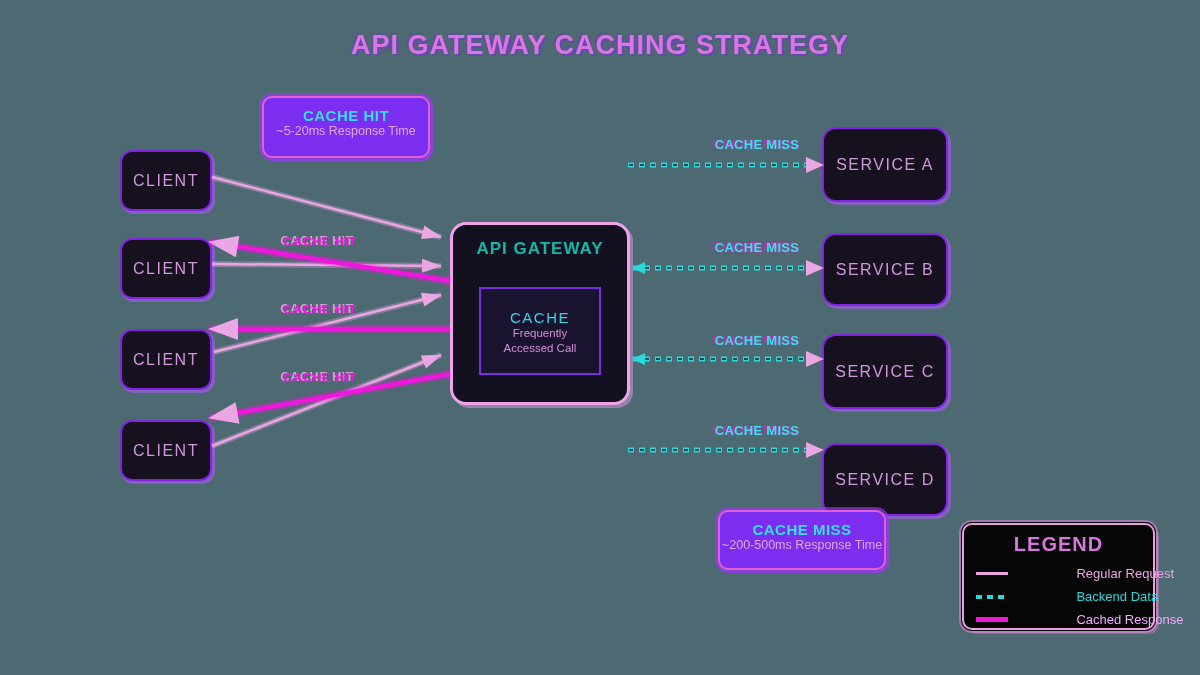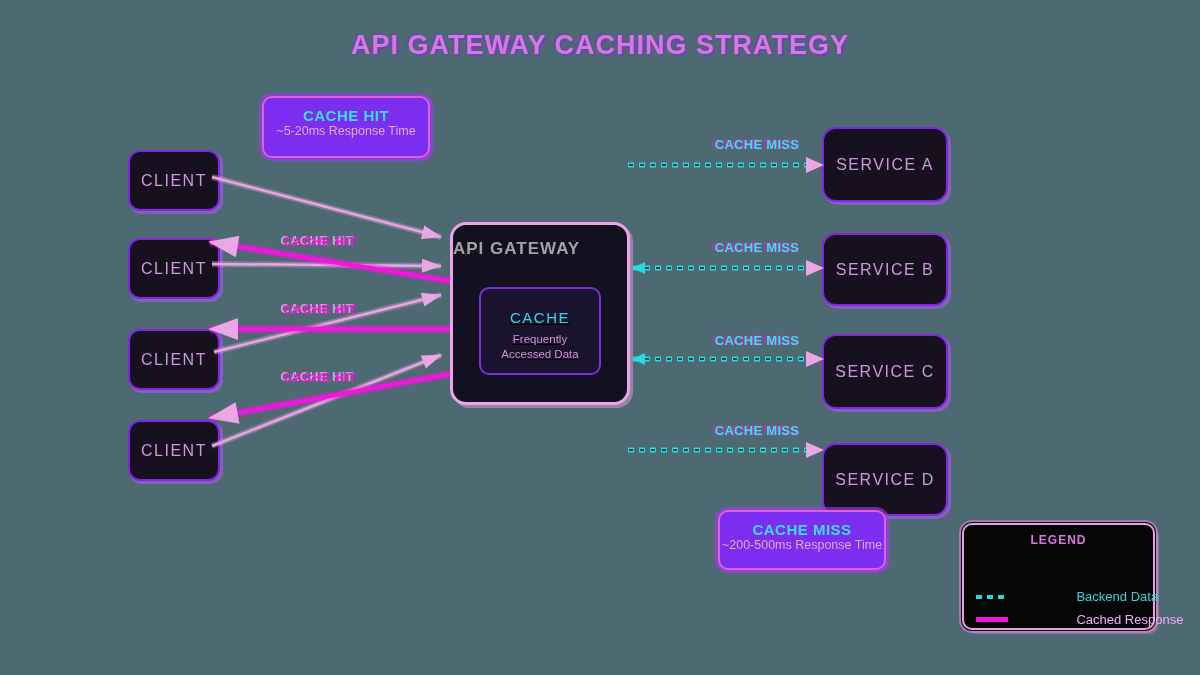--- a/index.html
+++ b/index.html
@@ -19,41 +19,40 @@
   }
 
   
   .node{
     position:absolute;background:#16101f;
     border:2.5px solid #8324e4;border-radius:12px;
     box-shadow:2px 2px 0 1px rgba(168,94,240,.6);
     display:flex;align-items:center;justify-content:center;
     color:#cf97dc;font-size:16px;letter-spacing:1.5px;
   }
-  .client{left:128px;width:92px;height:61px;}
+  .client{left:120px;width:92px;height:61px;}
   .service{left:822px;width:126px;height:75px;border-radius:14px;}
 
   
   .gateway{
     position:absolute;left:450px;top:222px;width:180px;height:183px;
     background:#131020;border:3px solid #efa4ea;border-radius:16px;
     box-shadow:3px 3px 0 rgba(239,164,234,.45);
   }
   .gateway-title{
-    margin-top:14px;font-weight:bold;font-size:17px;
-    color:#a3a3a3;letter-spacing:1px;
+    margin-top:14px;text-align:center;font-weight:bold;font-size:17px;
+    color:#14b8a6;letter-spacing:1px;
   }
   .cache-box{
     position:absolute;left:26px;top:62px;width:122px;height:88px;
-    background:#1a1330;border:2.5px solid #7a2ee0;border-radius:10px;
+    background:#1a1330;border:2.5px solid #7a2ee0;border-radius:0;
     text-align:center;
-    text-decoration:underline;
   }
   .cache-title{margin-top:20px;font-size:15px;color:#2fd9dc;letter-spacing:1.5px;}
-  .cache-desc{margin-top:6px;font-size:11.5px;color:#d092d4;line-height:1.32;}
+  .cache-desc{margin-top:0;font-size:11.5px;color:#d092d4;line-height:1.32;}
 
   
   .callout{
     position:absolute;background:#7b2ef0;
     border:2px solid #e35fd8;border-radius:10px;
     box-shadow:0 0 0 3px rgba(150,60,240,.65),3px 3px 0 rgba(150,60,240,.5);
     text-align:center;padding-top:9px;
   }
   .callout-hit{left:262px;top:96px;width:168px;height:62px;}
   .callout-miss{left:718px;top:510px;width:168px;height:60px;}
@@ -72,21 +71,21 @@
   .edges{position:absolute;left:0;top:0;pointer-events:none;}
 
   
   .legend{
     position:absolute;left:962px;top:523px;width:193px;height:107px;
     background:#060606;border:2px solid #e8a0e0;border-radius:10px;
     box-shadow:0 0 0 1px #0a0a0a,0 0 0 3px rgba(230,140,220,.55),4px 4px 0 rgba(230,140,220,.35);
   }
   .legend-title{
     position:absolute;top:8px;left:0;width:100%;text-align:center;
-    font-weight:bold;font-size:12px;letter-spacing:1px;color:#d678de;
+    font-weight:bold;font-size:20px;letter-spacing:1px;color:#d678de;
   }
   .legend-row{position:absolute;left:12px;height:18px;white-space:nowrap;}
   .legend-row .swatch{display:inline-block;width:32px;vertical-align:middle;}
   .legend-row .legend-label{display:inline-block;margin-left:64px;vertical-align:middle;font-size:13px;}
   .sw-solid{height:3px;background:#e9a6e3;}
   .sw-dashed{height:3.5px;background:repeating-linear-gradient(90deg,#2ad9dc 0 6px,transparent 6px 11px);}
   .sw-thick{height:5px;background:#ee17dc;}
   .lab-pink{color:#e9a6e3;}
   .lab-cyan{color:#2ad9dc;}
   .lab-magenta{color:#f0abfc;}
@@ -110,21 +109,21 @@
   <div class="node client" style="top:420px">
     <span>CLIENT</span>
   </div>
 
   <div class="gateway">
     <div class="gateway-title">API GATEWAY</div>
     <div class="cache-box">
       <div class="cache-title">CACHE</div>
       <div class="cache-desc">
         <div>Frequently</div>
-        <div>Accessed Data</div>
+        <div>Accessed Call</div>
       </div>
     </div>
   </div>
 
   <div class="node service" style="top:233px;height:73px">
     <span>SERVICE B</span>
   </div>
   <div class="node service" style="top:127px">
     <span>SERVICE A</span>
   </div>
@@ -198,20 +197,24 @@
     <div class="callout-title">CACHE HIT</div>
     <div class="callout-sub">~5-20ms Response Time</div>
   </div>
   <div class="callout callout-miss">
     <div class="callout-title">CACHE MISS</div>
     <div class="callout-sub">~200-500ms Response Time</div>
   </div>
 
   <div class="legend">
     <div class="legend-title">LEGEND</div>
+    <div class="legend-row" style="top: 39px;">
+      <span class="swatch sw-solid"></span>
+      <span class="legend-label lab-pink">Regular Request</span>
+    </div>
     <div class="legend-row" style="top: 62px;">
       <span class="swatch sw-dashed"></span>
       <span class="legend-label lab-cyan">Backend Data</span>
     </div>
     <div class="legend-row" style="top: 85px;">
       <span class="swatch sw-thick"></span>
       <span class="legend-label lab-magenta">Cached Response</span>
     </div>
   </div>
 

